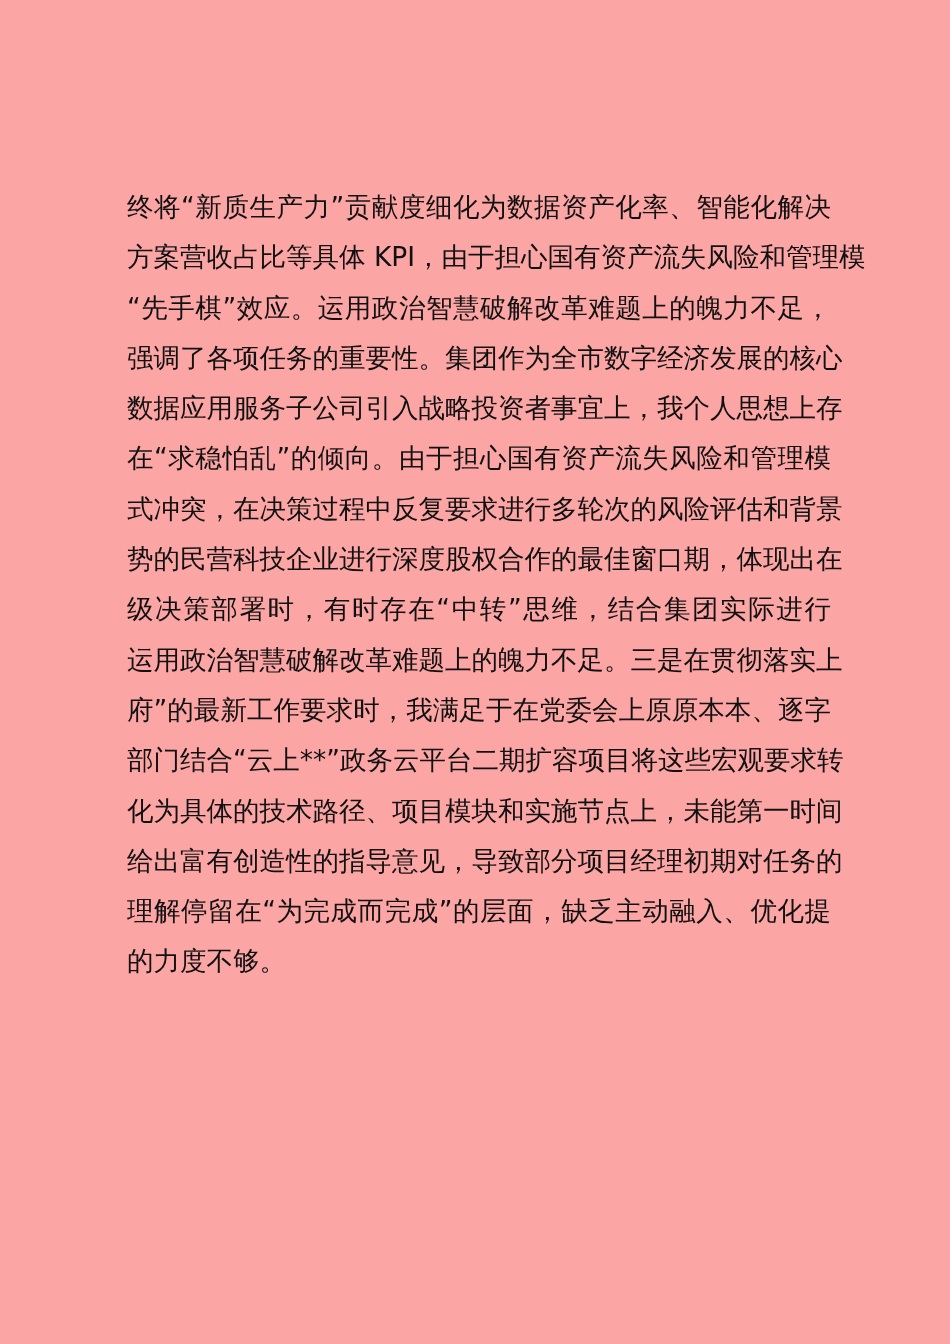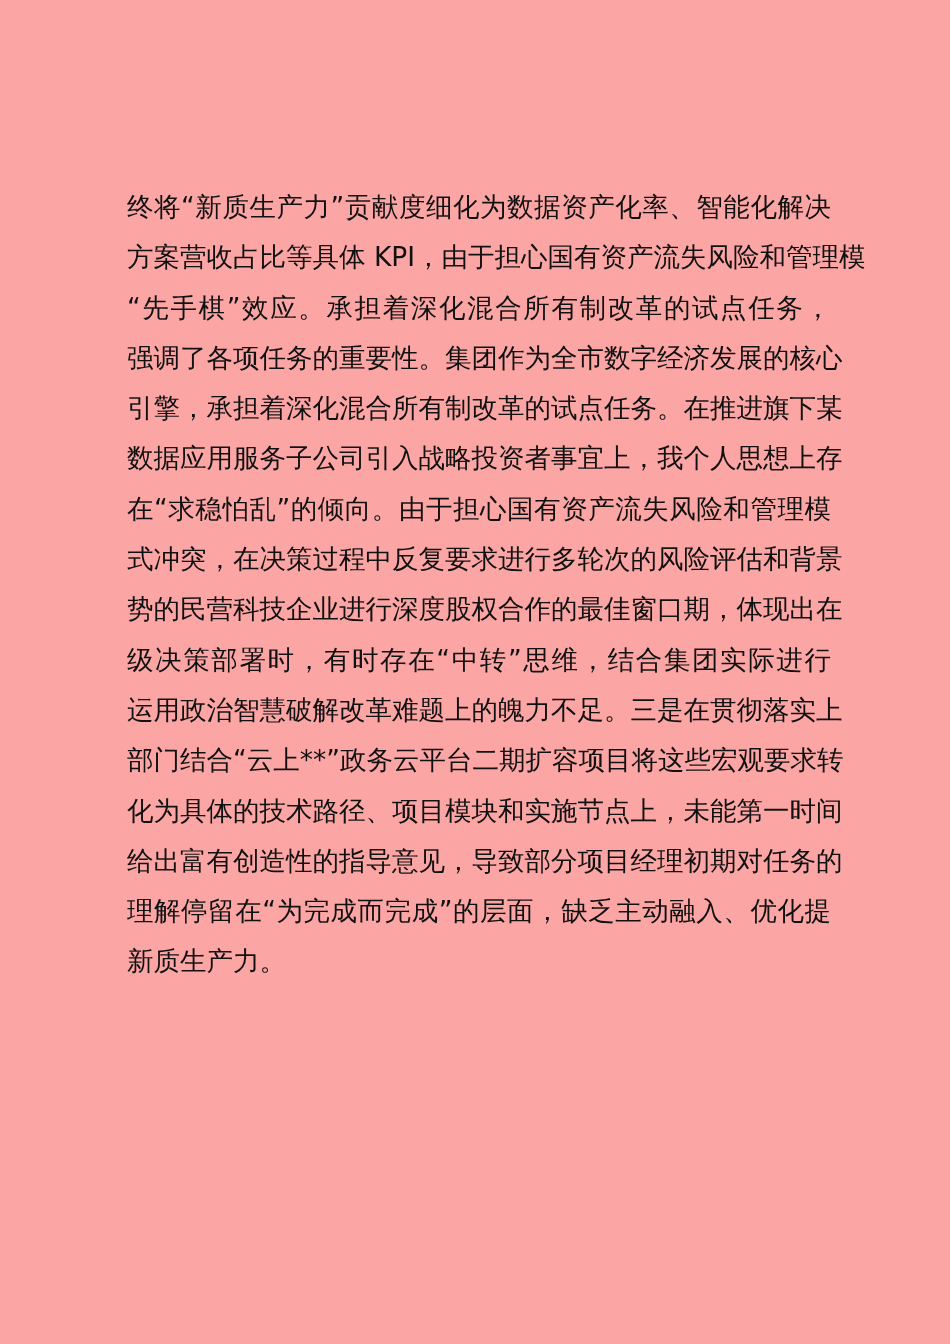--- a/index.html
+++ b/index.html
@@ -44,28 +44,28 @@
       text-align-last: left;
     }
   </style>
 </head>
 <body>
 
 <div class="page">
   <div class="body-text">
     <span class="line">终将“新质生产力”贡献度细化为数据资产化率、智能化解决</span>
     <span class="line">方案营收占比等具体 KPI，由于担心国有资产流失风险和管理模</span>
-    <span class="line">“先手棋”效应。承担着深化混合所有制改革的试点任务，</span>
+    <span class="line">“先手棋”效应。运用政治智慧破解改革难题上的魄力不足，</span>
     <span class="line">强调了各项任务的重要性。集团作为全市数字经济发展的核心</span>
-    <span class="line">引擎，承担着深化混合所有制改革的试点任务。在推进旗下某</span>
     <span class="line">数据应用服务子公司引入战略投资者事宜上，我个人思想上存</span>
     <span class="line">在“求稳怕乱”的倾向。由于担心国有资产流失风险和管理模</span>
     <span class="line">式冲突，在决策过程中反复要求进行多轮次的风险评估和背景</span>
     <span class="line">势的民营科技企业进行深度股权合作的最佳窗口期，体现出在</span>
     <span class="line">级决策部署时，有时存在“中转”思维，结合集团实际进行</span>
     <span class="line">运用政治智慧破解改革难题上的魄力不足。三是在贯彻落实上</span>
+    <span class="line">府”的最新工作要求时，我满足于在党委会上原原本本、逐字</span>
     <span class="line">部门结合“云上**”政务云平台二期扩容项目将这些宏观要求转</span>
     <span class="line">化为具体的技术路径、项目模块和实施节点上，未能第一时间</span>
     <span class="line">给出富有创造性的指导意见，导致部分项目经理初期对任务的</span>
     <span class="line">理解停留在“为完成而完成”的层面，缺乏主动融入、优化提</span>
-    <span class="line last">新质生产力。</span>
+    <span class="line last">的力度不够。</span>
   </div>
 </div>
 
 </body></html>

